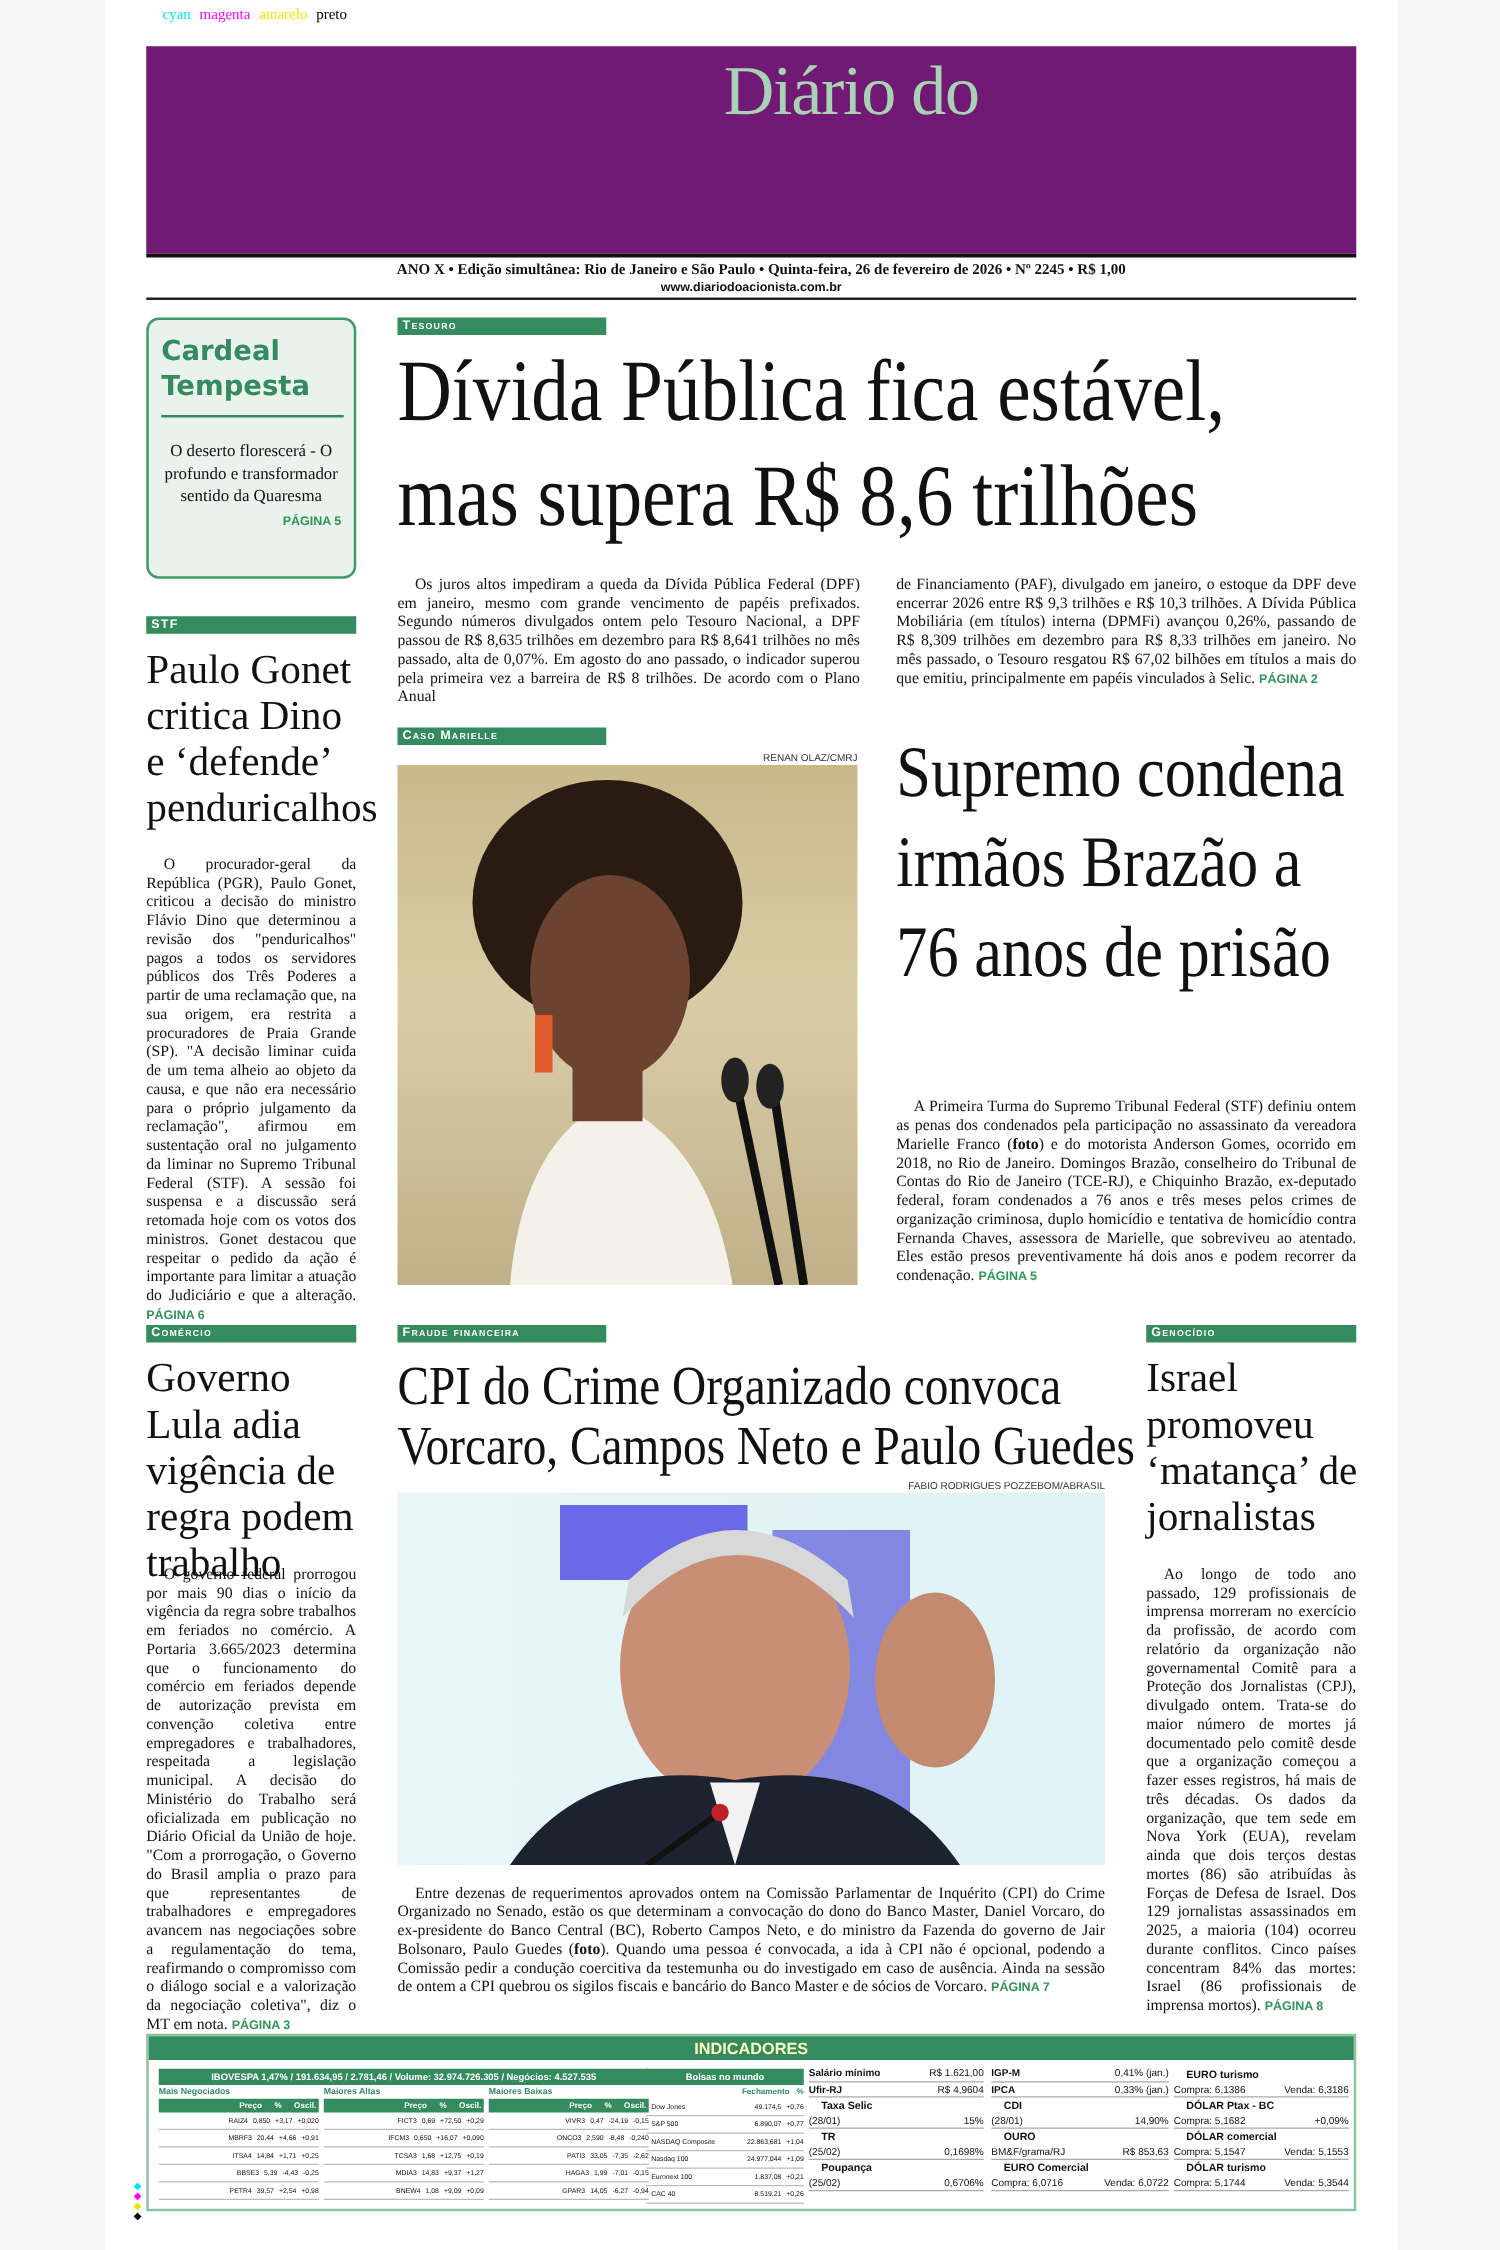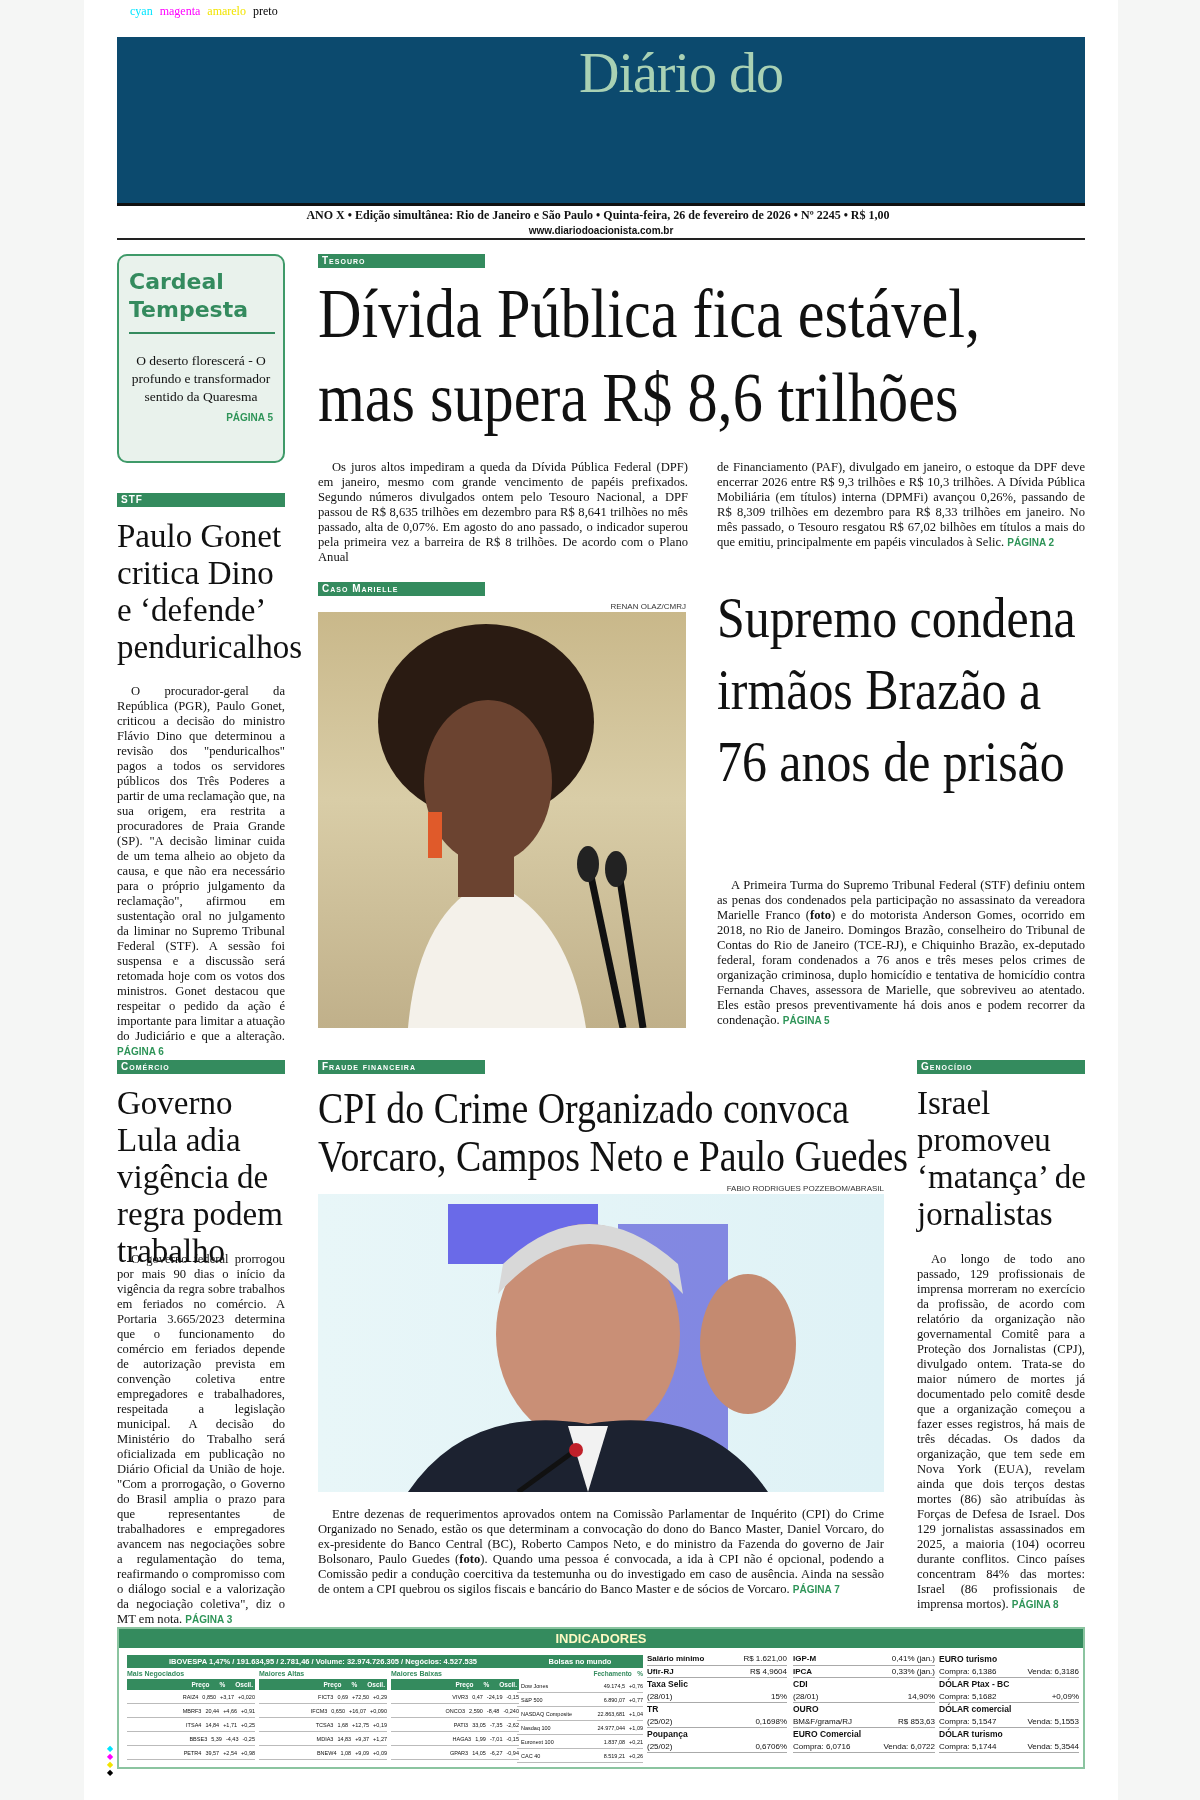--- a/index.html
+++ b/index.html
@@ -1,25 +1,25 @@
 <!DOCTYPE html>
 <html><head>
 <meta charset="utf-8">
 <style>
   * { box-sizing: border-box; margin: 0; padding: 0; }
   html, body { width: 1200px; height: 1800px; background: #f5f6f5; overflow: hidden; }
   body { font-family: "DejaVu Serif", serif; color: #111; position: relative; }
   .page { position: absolute; left: 84px; top: 0; width: 1034px; height: 1800px; background: #fff; }
   .cmyk { position: absolute; left: 130px; top: 4px; font-size: 12px; font-family: "Liberation Serif", serif; }
   .cmyk span { margin-right: 4px; }
-  .masthead { position: absolute; left: 117px; top: 37px; width: 968px; height: 166px; background: #0c4a6e; }
+  .masthead { position: absolute; left: 117px; top: 37px; width: 968px; height: 166px; background: #701a75; }
   .mast-top { position: absolute; left: 0; width: 100%; top: 8px; text-align: center; font-family: "Liberation Serif", serif; font-size: 56px; color: #a9d1b4; letter-spacing: -1px; line-height: 1; padding-left: 160px; }
   .mast-main { position: absolute; left: 0; width: 100%; top: 34px; text-align: center; font-family: "Liberation Serif", serif; font-weight: bold; font-size: 132px; color: #fff; line-height: 1; letter-spacing: -4px; }
   .mast-rule { position: absolute; left: 117px; top: 203px; width: 968px; height: 3px; background: #111; }
-  .edition { position: absolute; left: 114px; top: 208px; width: 968px; text-align: center; font-family: "Liberation Serif", serif; font-weight: bold; font-size: 12px; }
+  .edition { position: absolute; left: 125px; top: 208px; width: 968px; text-align: center; font-family: "Liberation Serif", serif; font-weight: bold; font-size: 12px; }
   .website { position: absolute; left: 117px; top: 225px; width: 968px; text-align: center; font-family: "Liberation Sans", sans-serif; font-weight: bold; font-size: 10px; }
   .top-rule { position: absolute; left: 117px; top: 238px; width: 968px; height: 2px; background: #222; }
   .tag { position: absolute; height: 14px; background: #348b5e; color: #fff; font-family: "Liberation Sans", sans-serif; font-weight: bold; font-size: 10px; letter-spacing: 1px; line-height: 14px; padding-left: 4px; font-variant: small-caps; text-transform: none; }
   .sidebox { position: absolute; left: 117px; top: 254px; width: 168px; height: 209px; border: 2px solid #3f9a69; border-radius: 10px; background: #e9f2ec; }
   .sidebox .name { font-family: "DejaVu Sans", sans-serif; font-weight: bold; color: #348b5e; font-size: 22px; line-height: 28px; margin: 12px 0 0 10px; }
   .sidebox .hr { height: 2px; background: #348b5e; margin: 8px 8px 0 10px; }
   .sidebox .desc { text-align: center; font-size: 13.5px; line-height: 18px; margin-top: 18px; font-family: "Liberation Serif", serif; }
   .sidebox .pg { text-align: right; margin-right: 10px; margin-top: 6px; }
   .pg { color: #2e9458; font-family: "Liberation Sans", sans-serif; font-weight: bold; font-size: 10px; }
   .headline { position: absolute; font-family: "Liberation Serif", serif; color: #111; }
@@ -40,21 +40,21 @@
   .mini .row span:first-child { flex: 1; }
   .mini .row span { margin-left: 4px; text-align: right; }
   .bolsas { position: absolute; left: 398px; top: 26px; width: 126px; font-family: "Liberation Sans", sans-serif; font-size: 6px; }
   .bolsas .hdr { background: #348b5e; color: #fff; font-weight: bold; height: 13px; text-align: center; line-height: 13px; font-size: 7.5px; }
   .bolsas .sub { color: #348b5e; font-weight: bold; font-size: 6.5px; text-align: right; height: 11px; line-height: 11px; }
   .bolsas .row { display: flex; height: 14px; align-items: center; border-bottom: 1px solid #bbb; font-size: 5.5px; }
   .bolsas .row span:first-child { flex: 1; }
   .bolsas .row span { margin-left: 4px; }
   .kv { position: absolute; font-family: "Liberation Sans", sans-serif; font-size: 8px; }
   .kv .r { display: flex; height: 12.5px; align-items: center; border-bottom: 1px solid #aaa; justify-content: space-between; }
-  .kv .b { font-weight: bold; font-size: 8.5px; border-bottom: none; }
+  .kv .b { font-weight: bold; font-size: 8.5px; border-bottom: none; margin-left: 10px; }
   .reg { position: absolute; left: 107px; top: 1745px; font-size: 8px; line-height: 8px; }
 </style>
 </head>
 <body>
 
 <div class="page"></div>
 
 <div class="cmyk">
   <span style="color:#00e5ff">cyan</span>
   <span style="color:#ff00ff">magenta</span>

